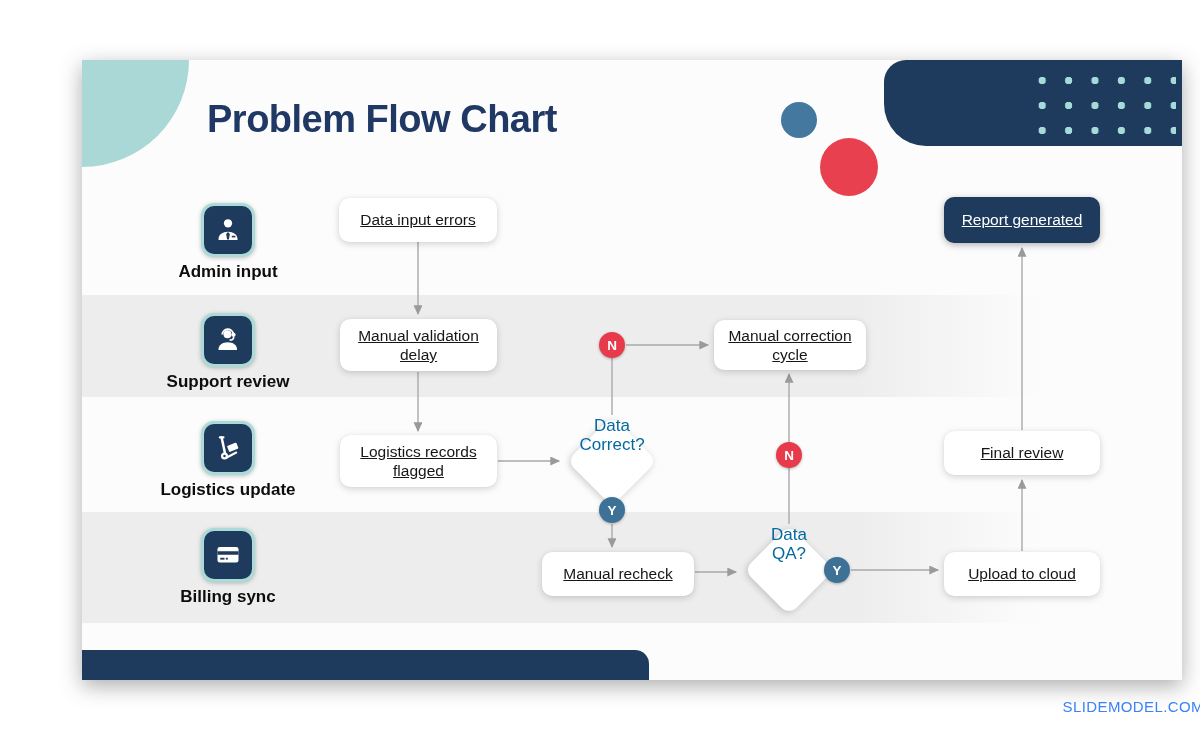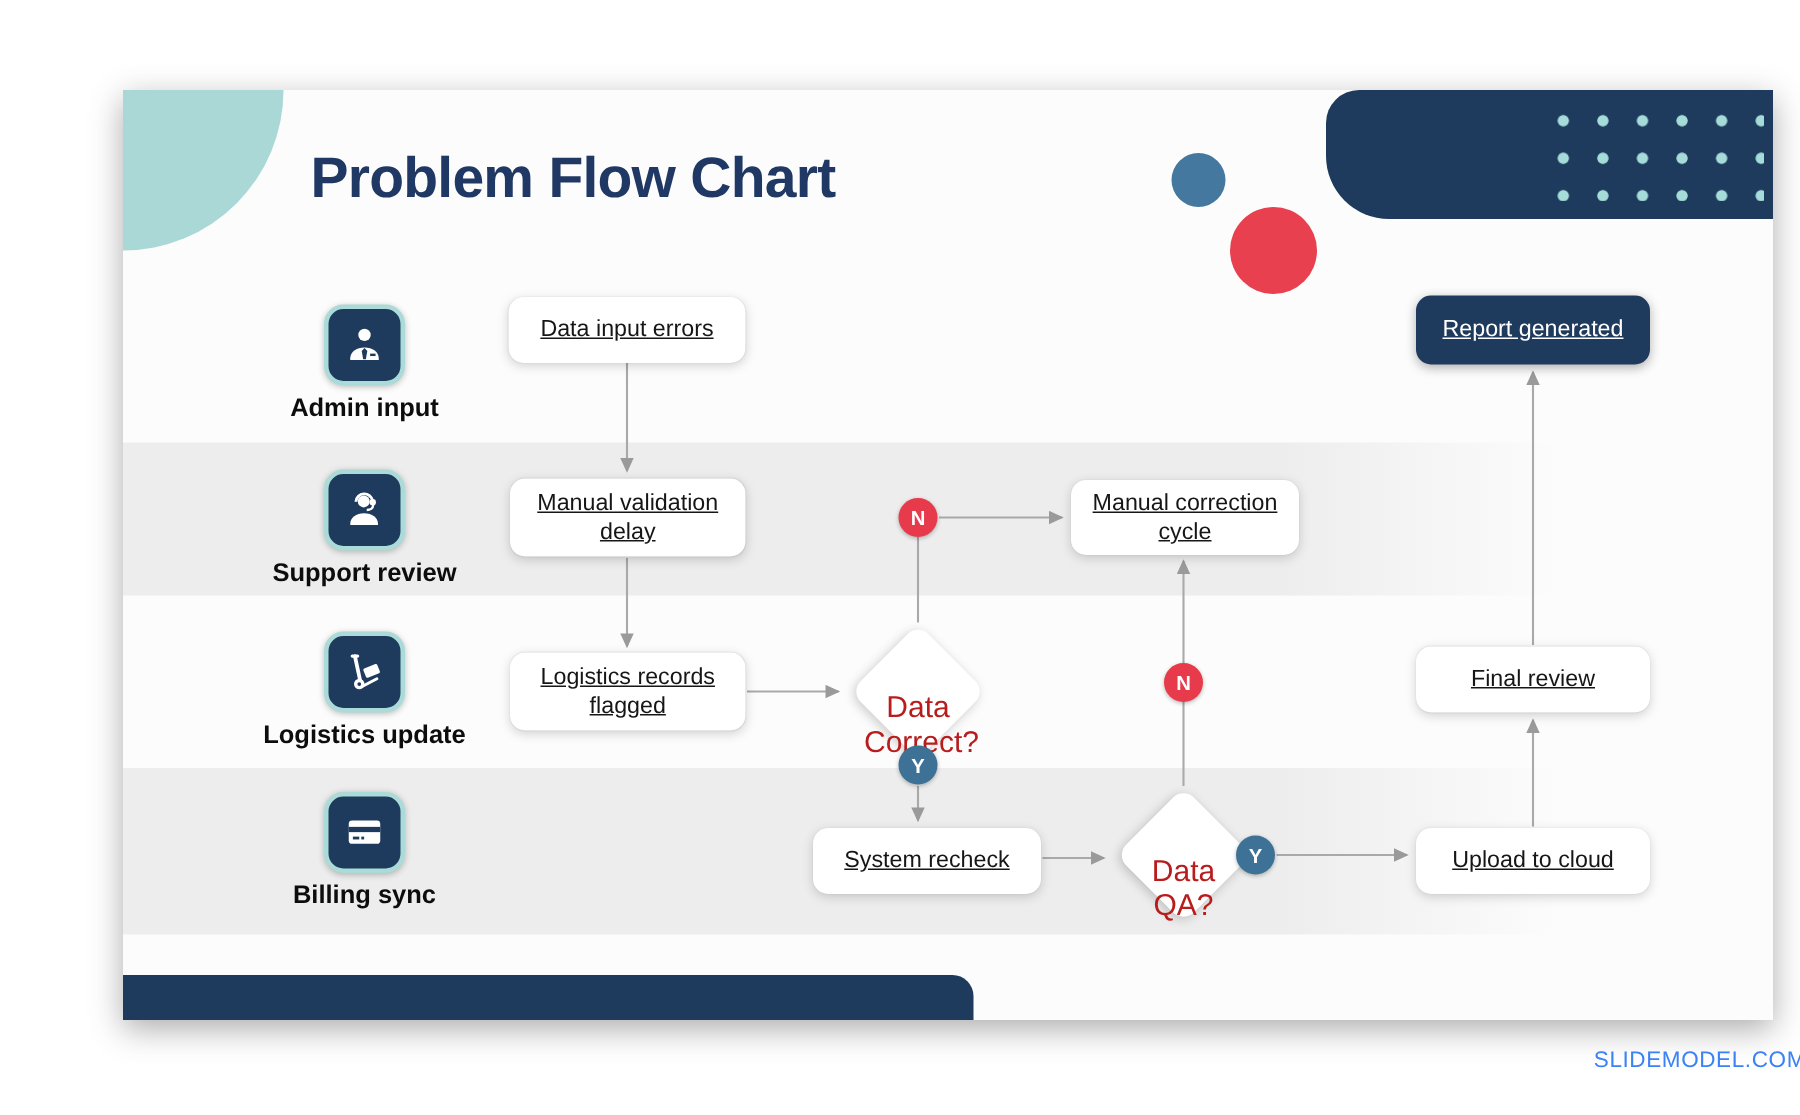--- a/index.html
+++ b/index.html
@@ -26,21 +26,21 @@
   .slide-title { position:absolute; left:125px; top:38px; font-size:38px; line-height:42px;
                  font-weight:bold; color:#1f3864; letter-spacing:-0.5px; z-index:3; white-space:nowrap; }
 
   
   .lane-band { position:absolute; left:0; width:1100px; z-index:1;
                background:linear-gradient(90deg,#ededed 0%,#ededed 70%,rgba(237,237,237,0) 87%); }
   .lane-band.b2 { top:235px; height:102px; }
   .lane-band.b4 { top:452px; height:111px; }
 
   
-  .lane-head { position:absolute; left:61px; width:200px; text-align:center; z-index:3; }
+  .lane-head { position:absolute; left:46px; width:200px; text-align:center; z-index:3; }
   .lane-head.h1 { top:143px; } .lane-head.h2 { top:253px; }
   .lane-head.h3 { top:361px; } .lane-head.h4 { top:468px; }
   .lane-tile { width:54px; height:54px; margin:0 auto; background:#1e3a5c;
                border:3px solid #aadbd8; border-radius:13px; display:flex;
                align-items:center; justify-content:center; box-shadow:0 1px 4px rgba(0,0,0,.25); }
   .lane-tile svg { width:30px; height:30px; }
   .lane-label { margin-top:5px; font-size:17px; font-weight:bold; color:#0d0d0d; }
 
   
   #arrows { position:absolute; left:0; top:0; z-index:2; pointer-events:none; }
@@ -59,23 +59,23 @@
   .n-recheck      { left:460px; top:492px; width:152px; height:44px; }
   .n-upload       { left:862px; top:492px; width:156px; height:44px; }
   .n-final        { left:862px; top:371px; width:156px; height:44px; }
   .n-report       { left:862px; top:137px; width:156px; height:46px; }
 
   
   .diamond { position:absolute; width:90px; height:90px; z-index:3; }
   .diamond .shape { position:absolute; left:50%; top:50%; width:64px; height:64px;
                     transform:translate(-50%,-50%) rotate(45deg); background:#ffffff;
                     border-radius:10px; box-shadow:0 2px 7px rgba(0,0,0,.20); }
-  .diamond .dlabel { position:absolute; inset:0; display:flex; align-items:flex-end;
-                     justify-content:center; text-align:center; font-size:20px; line-height:1.12;
-                     color:#b91c1c; }
+  .diamond .dlabel { position:absolute; inset:0; display:flex; align-items:flex-start;
+                     justify-content:center; text-align:center; font-size:17px; line-height:1.12;
+                     color:#0369a1; }
   .diamond .dlabel span { display:block; width:72px; }
   .d-correct { left:485px; top:356px; }
   .d-passqa  { left:662px; top:465px; }
   .d-passqa .dlabel span { width:50px; }
 
   
   .badge { position:absolute; width:26px; height:26px; border-radius:50%; z-index:4;
            display:flex; align-items:center; justify-content:center; color:#fff;
            font-weight:bold; font-size:13.5px; box-shadow:0 1px 3px rgba(0,0,0,.28); }
   .badge.no  { background:#e73b4c; }
@@ -177,21 +177,21 @@
         <line x1="940" y1="491" x2="940" y2="420" marker-end="url(#arw)"></line>
         <line x1="940" y1="370" x2="940" y2="188" marker-end="url(#arw)"></line>
         <line x1="707" y1="464" x2="707" y2="314" marker-end="url(#arw)"></line>
       </g>
     </svg>
 
     <div class="node n-data-input">Data input errors</div>
     <div class="node n-manual-val">Manual validation delay</div>
     <div class="node n-incomplete">Logistics records flagged</div>
     <div class="node n-correction">Manual correction cycle</div>
-    <div class="node n-recheck">System recheck</div>
+    <div class="node n-recheck">Manual recheck</div>
     <div class="node n-final">Final review</div>
     <div class="node n-upload">Upload to cloud</div>
     <div class="node dark n-report">Report generated</div>
 
     <div class="diamond d-correct">
       <div class="shape"></div>
       <div class="dlabel">
           <span>Data Correct?</span>
         </div>
     </div>

